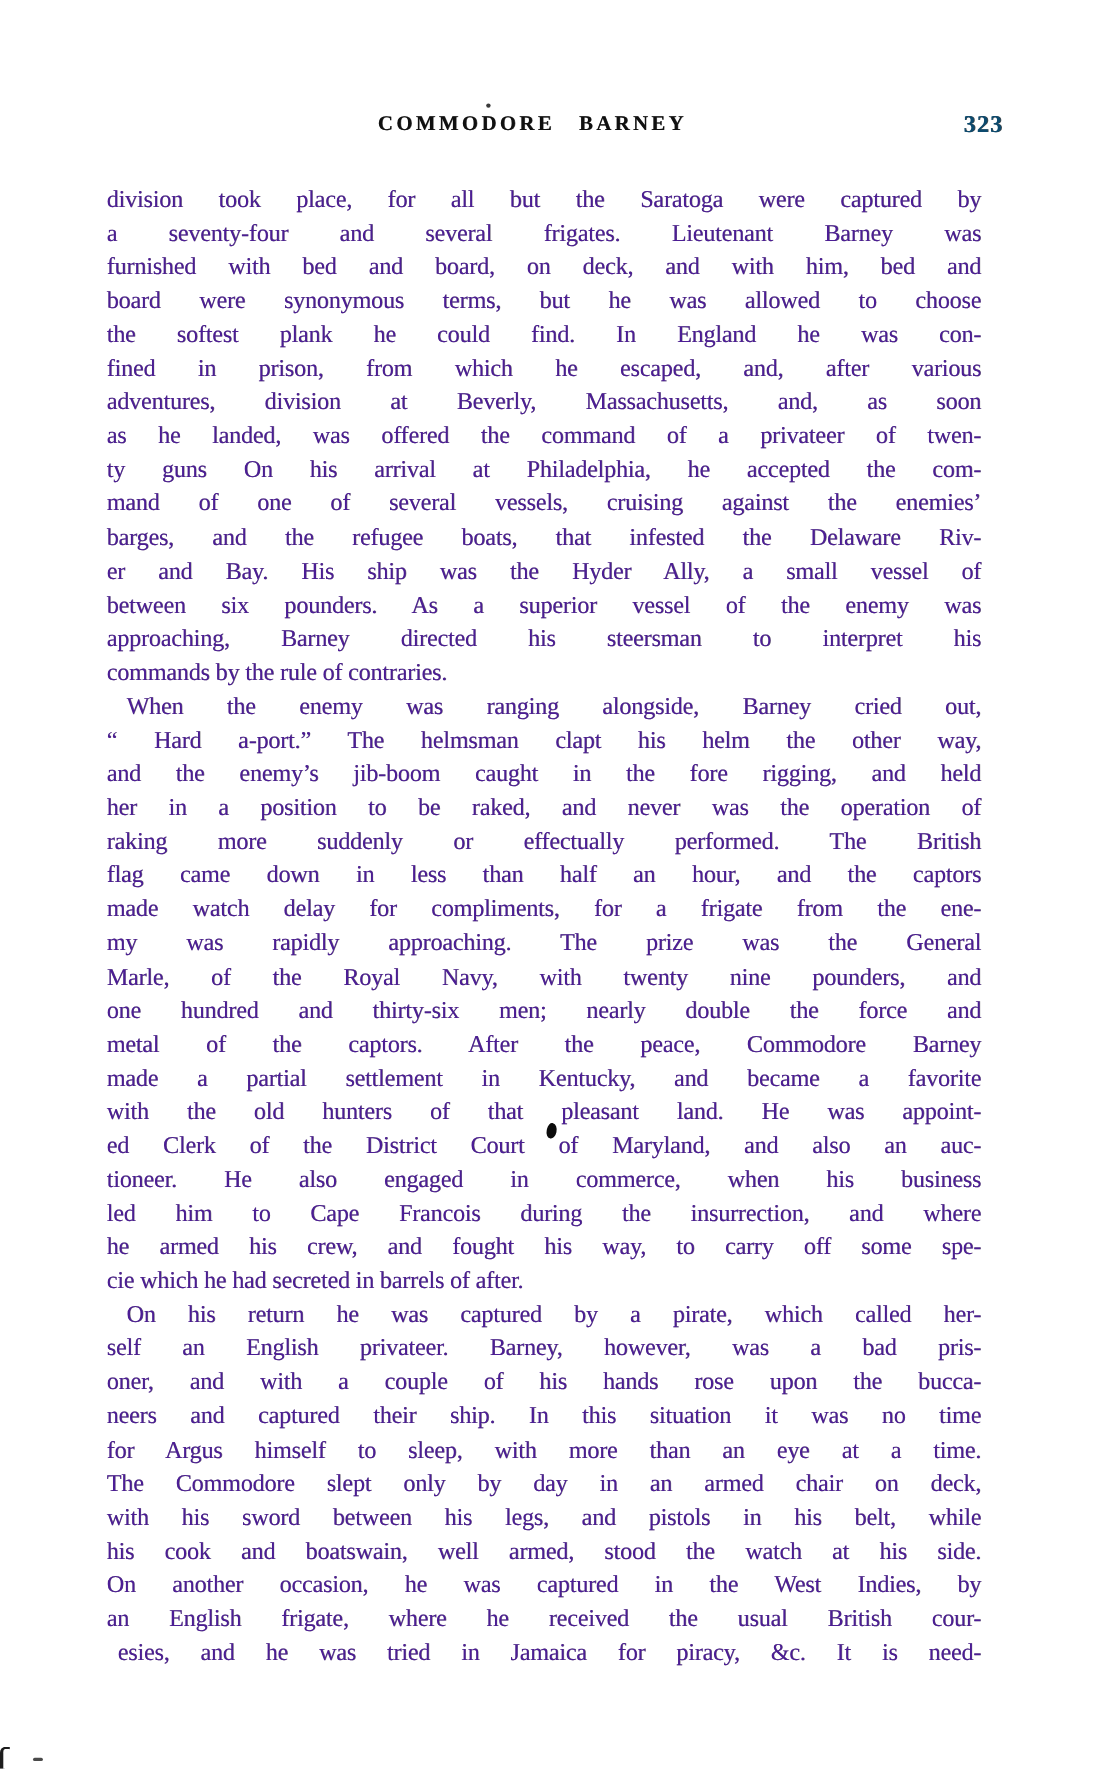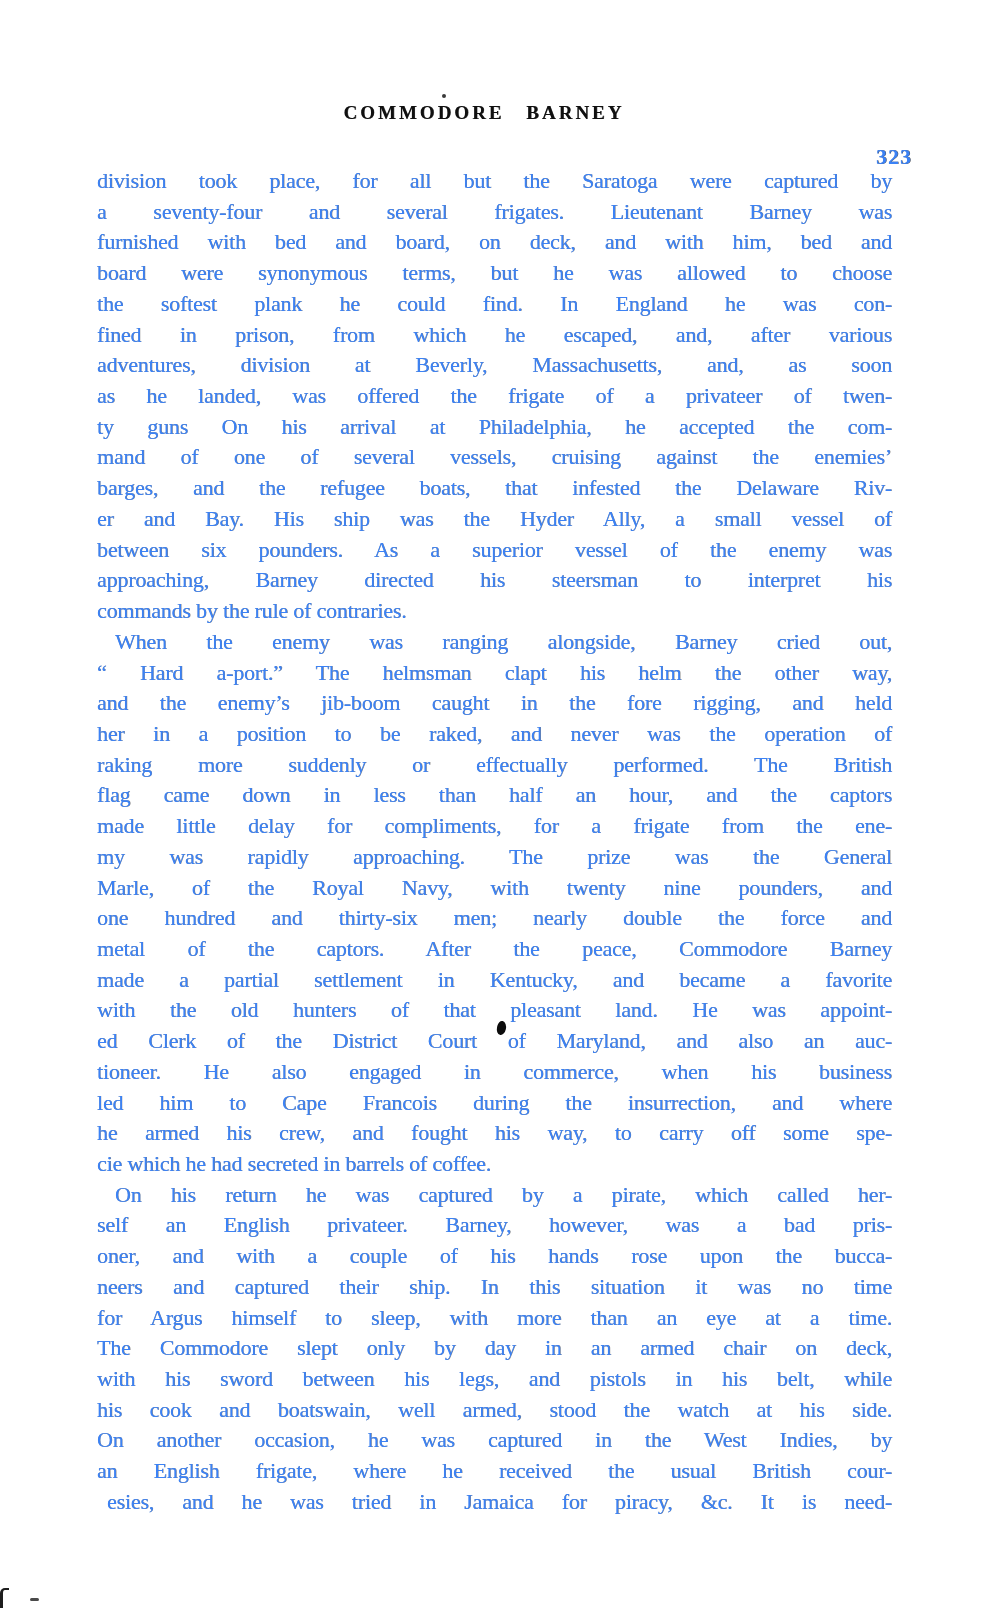--- a/index.html
+++ b/index.html
@@ -26,34 +26,33 @@
     color: #101010;
     text-shadow: 0.4px 0 0 rgba(0,0,0,0.6);
   }
   .page-number {
     position: absolute;
     top: 100px;
     right: 88px;
     font-size: 22px;
     font-weight: bold;
     letter-spacing: 1px;
-    color: #3b82f6;
+    color: #0c4a6e;
     text-shadow: 0.6px 0 0 rgba(0,0,0,0.7);
-    margin-top: 44px;
   }
   
   .page-body {
     position: absolute;
     top: 166px;
     left: 97px;
     width: 795px;
     font-size: 22px;
     line-height: 30.72px;
     letter-spacing: -0.2px;
-    color: #3b82f6;
+    color: #4c1d95;
     text-shadow: 0.35px 0 0 rgba(0,0,0,0.5);
   }
   .paragraph { margin: 0; }
   .line {
     text-align: justify;
     text-align-last: justify;
     white-space: normal;
   }
   .line.align-left-last { text-align-last: left; }
   .line.indent { text-indent: 18px; }
@@ -93,48 +92,48 @@
 
   <div class="page-body">
       <div class="paragraph">
         <div class="line">division took place, for all but the Saratoga were captured by</div>
         <div class="line">a seventy-four and several frigates.  Lieutenant Barney was</div>
         <div class="line">furnished with bed and board, on deck, and with him, bed and</div>
         <div class="line">board were synonymous terms, but he was allowed to choose</div>
         <div class="line">the softest plank he could find.  In England he was con-</div>
         <div class="line">fined in prison, from which he escaped, and, after various</div>
         <div class="line">adventures, division at Beverly, Massachusetts, and, as soon</div>
-        <div class="line">as he landed, was offered the frigate of a privateer of twen-</div>
+        <div class="line">as he landed, was offered the command of a privateer of twen-</div>
         <div class="line">ty guns   On his arrival at Philadelphia, he accepted the com-</div>
         <div class="line">mand of one of several vessels, cruising against the enemies’</div>
         <div class="line">barges, and the refugee boats, that infested the Delaware Riv-</div>
         <div class="line">er and Bay.  His ship was the Hyder Ally, a small vessel of</div>
         <div class="line">between six pounders.  As a superior vessel of the enemy was</div>
         <div class="line">approaching, Barney directed his steersman to interpret his</div>
         <div class="line align-left-last">commands by the rule of contraries.</div>
       </div>
       <div class="paragraph">
         <div class="line indent">When the enemy was ranging alongside, Barney cried out,</div>
         <div class="line">“ Hard a-port.”  The helmsman clapt his helm the other way,</div>
         <div class="line">and the enemy’s jib-boom caught in the fore rigging, and held</div>
         <div class="line">her in a position to be raked, and never was the operation of</div>
         <div class="line">raking more suddenly or effectually performed.  The British</div>
         <div class="line">flag came down in less than half an hour, and the captors</div>
-        <div class="line">made little delay for compliments, for a frigate from the ene-</div>
+        <div class="line">made watch delay for compliments, for a frigate from the ene-</div>
         <div class="line">my was rapidly approaching.  The prize was the General</div>
         <div class="line">Marle, of the Royal Navy, with twenty nine pounders, and</div>
         <div class="line">one hundred and thirty-six men;  nearly double the force and</div>
         <div class="line">metal of the captors.  After the peace, Commodore Barney</div>
         <div class="line">made a partial settlement in Kentucky, and became a favorite</div>
         <div class="line">with the old hunters of that pleasant land.  He was appoint-</div>
         <div class="line">ed Clerk of the District Court of Maryland, and also an auc-</div>
         <div class="line">tioneer.  He also engaged in commerce, when his business</div>
         <div class="line">led him to Cape Francois during the insurrection, and where</div>
         <div class="line">he armed his crew, and fought his way, to carry off some spe-</div>
-        <div class="line align-left-last">cie which he had secreted in barrels of coffee.</div>
+        <div class="line align-left-last">cie which he had secreted in barrels of after.</div>
       </div>
       <div class="paragraph">
         <div class="line indent">On his return he was captured by a pirate, which called her-</div>
         <div class="line">self an English privateer.  Barney, however, was a bad pris-</div>
         <div class="line">oner, and with a couple of his hands rose upon the bucca-</div>
         <div class="line">neers and captured their ship.  In this situation it was no time</div>
         <div class="line">for Argus himself to sleep, with more than an eye at a time.</div>
         <div class="line">The Commodore slept only by day in an armed chair on deck,</div>
         <div class="line">with his sword between his legs, and pistols in his belt, while</div>
         <div class="line">his cook and boatswain, well armed, stood the watch at his side.</div>

